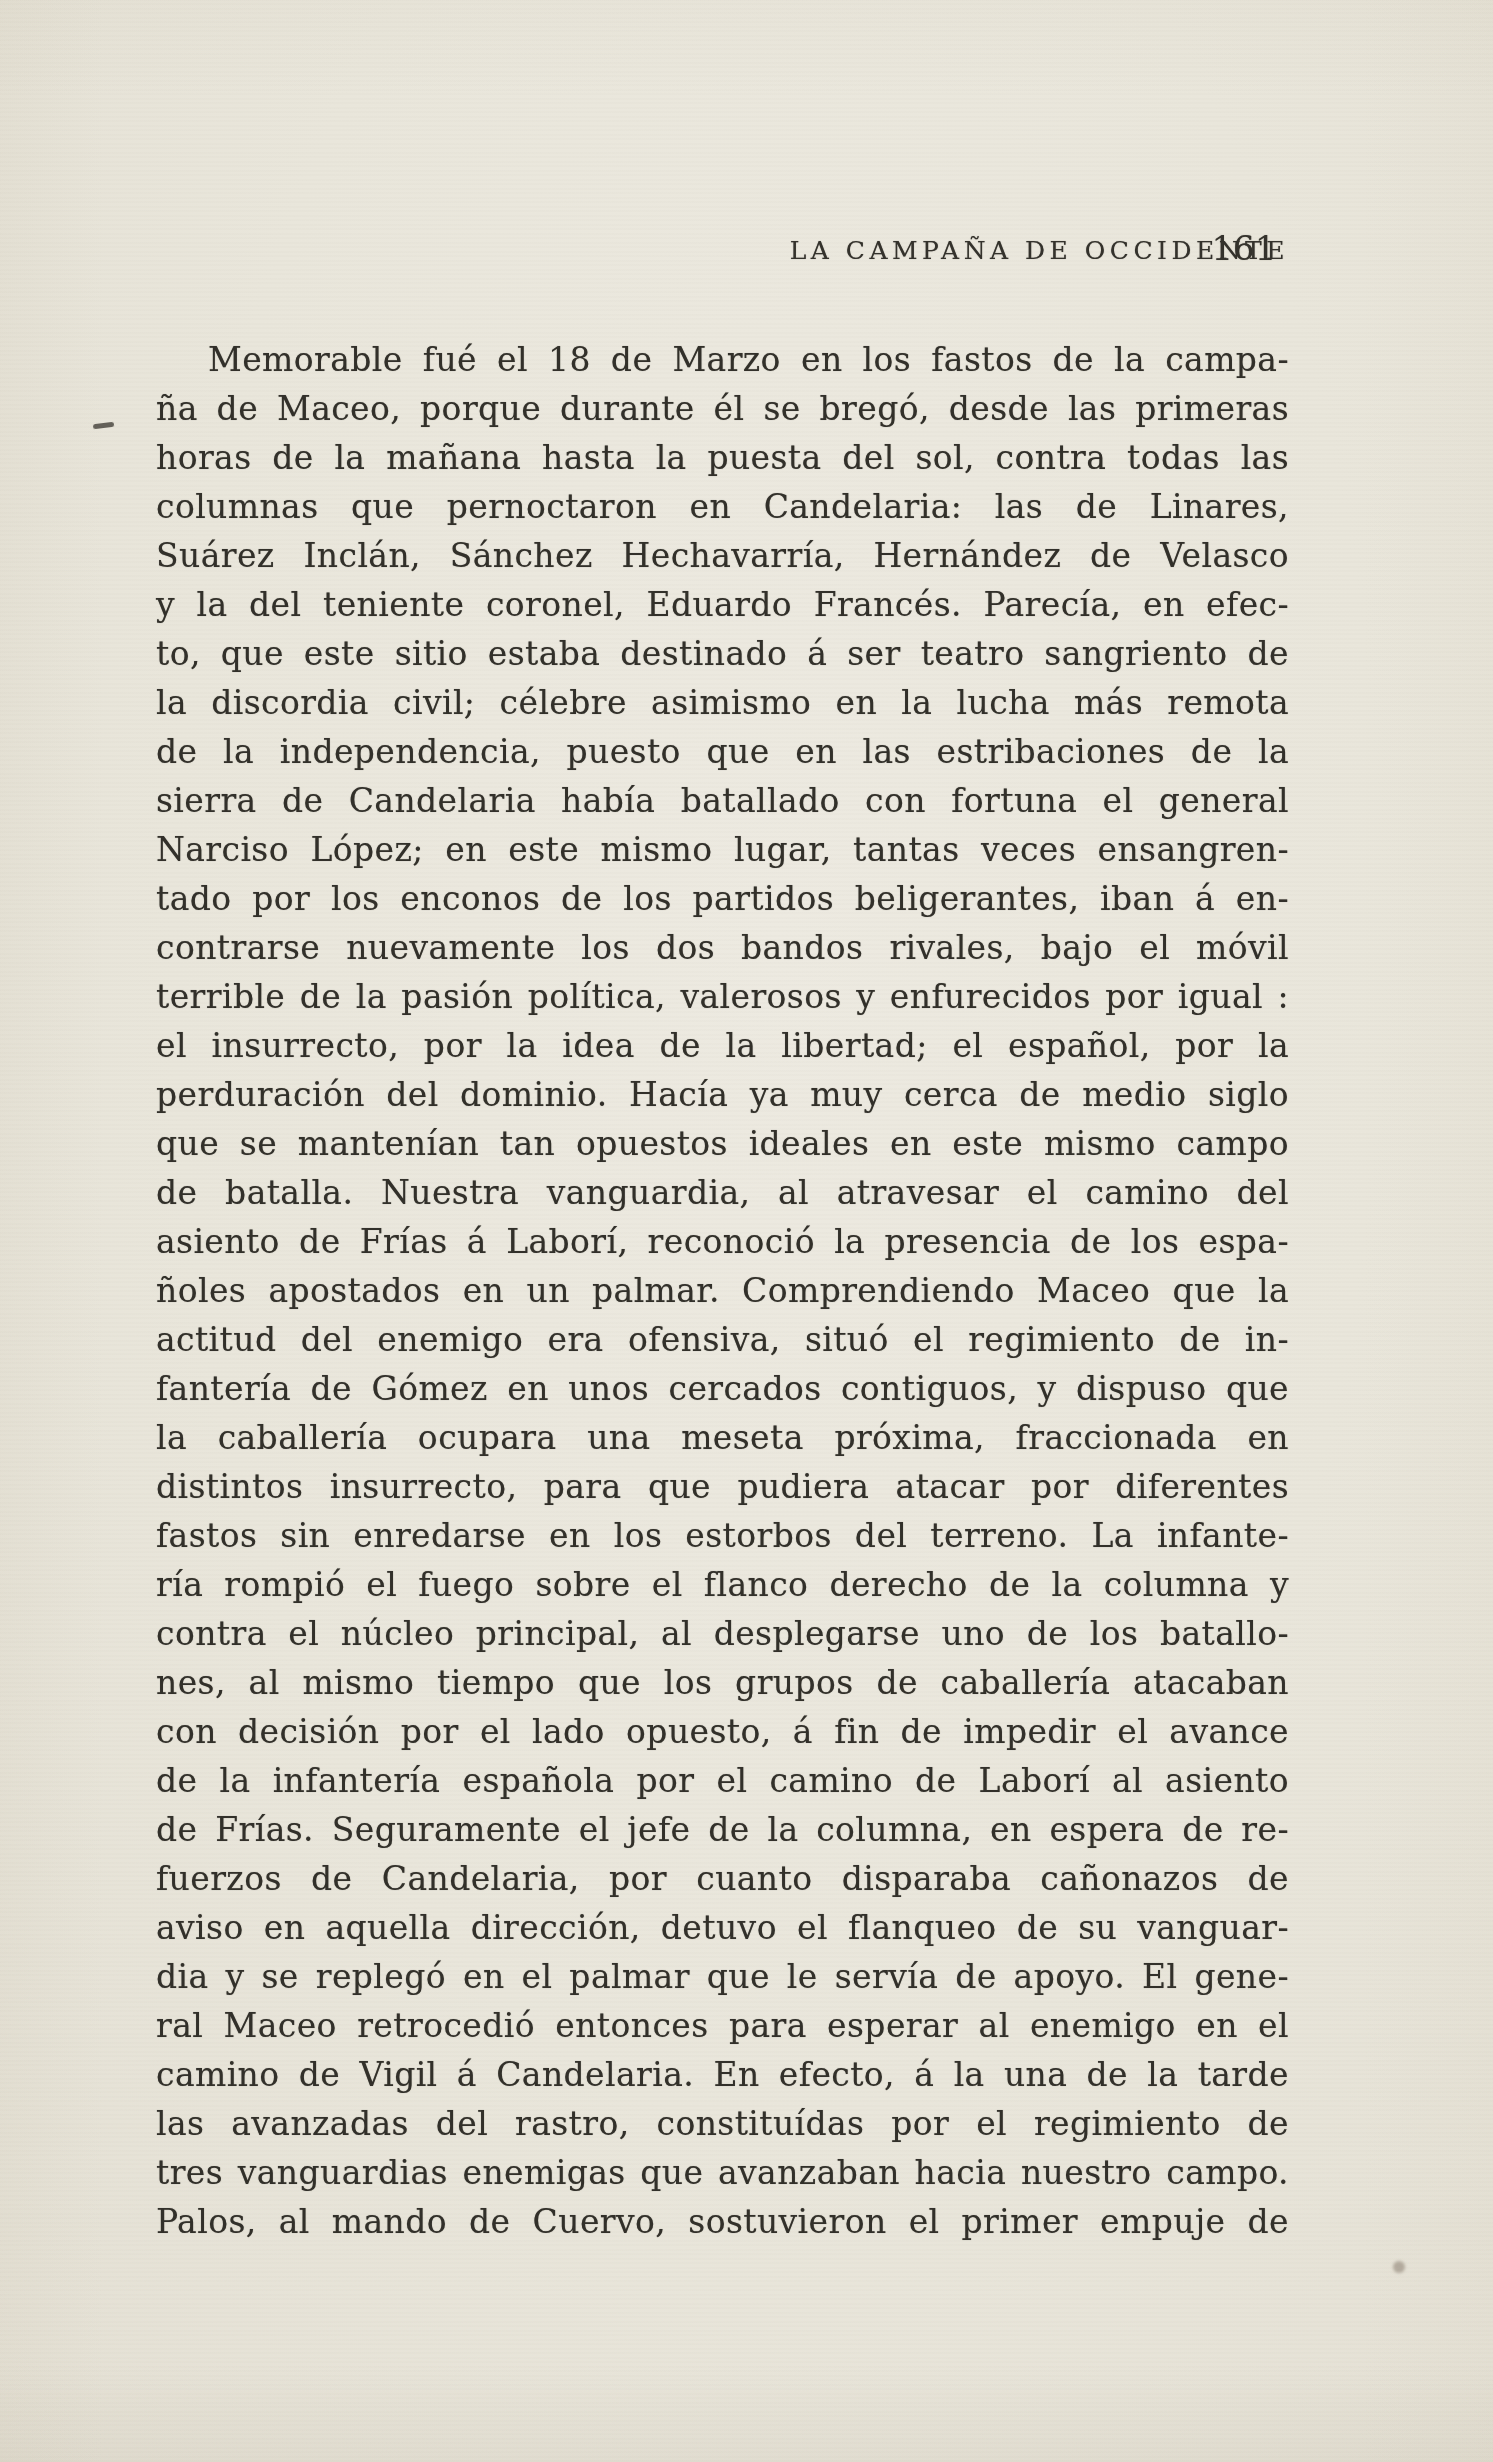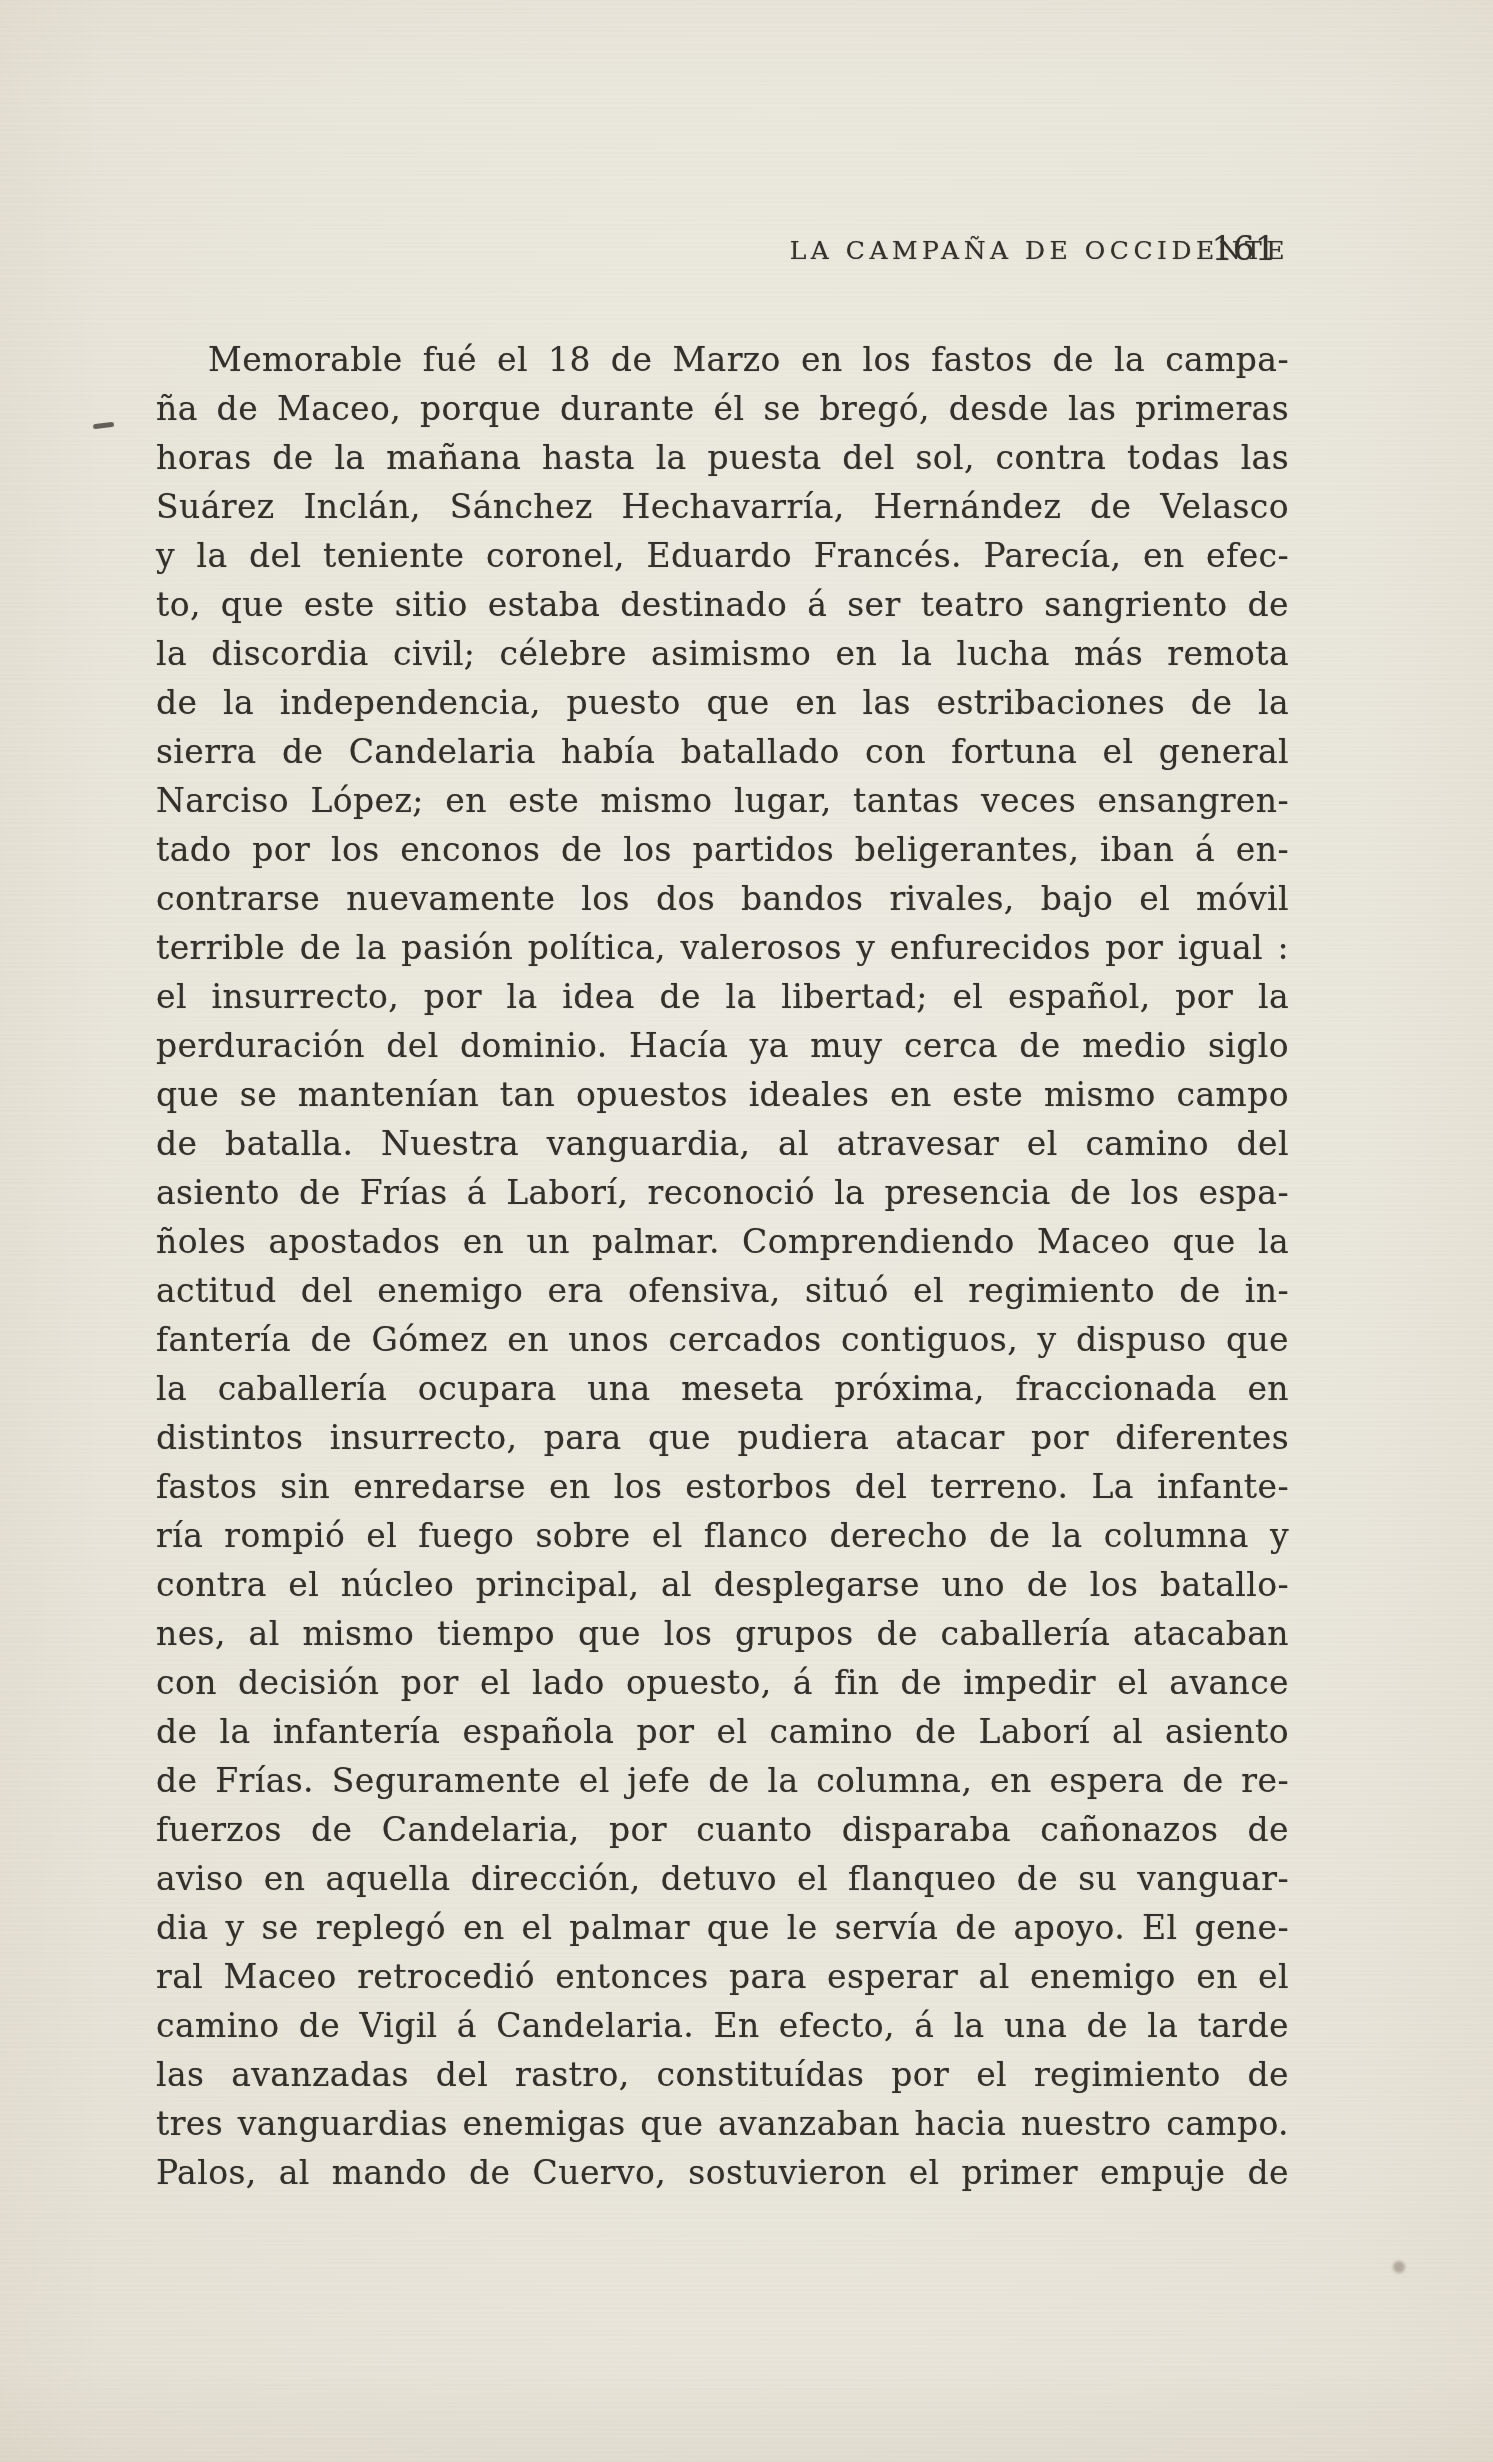--- a/index.html
+++ b/index.html
@@ -99,20 +99,21 @@
 <div class="page">
   <div class="header">
     <div class="running-title">LA CAMPAÑA DE OCCIDENTE</div>
     <div class="folio">161</div>
   </div>
 
   <div class="body-text">
       <div class="text-line indent">Memorable fué el 18 de Marzo en los fastos de la campa-</div>
       <div class="text-line">ña de Maceo, porque durante él se bregó, desde las primeras</div>
       <div class="text-line">horas de la mañana hasta la puesta del sol, contra todas las</div>
+      <div class="text-line">columnas que pernoctaron en Candelaria: las de Linares,</div>
       <div class="text-line">Suárez Inclán, Sánchez Hechavarría, Hernández de Velasco</div>
       <div class="text-line">y la del teniente coronel, Eduardo Francés. Parecía, en efec-</div>
       <div class="text-line">to, que este sitio estaba destinado á ser teatro sangriento de</div>
       <div class="text-line">la discordia civil; célebre asimismo en la lucha más remota</div>
       <div class="text-line">de la independencia, puesto que en las estribaciones de la</div>
       <div class="text-line">sierra de Candelaria había batallado con fortuna el general</div>
       <div class="text-line">Narciso López; en este mismo lugar, tantas veces ensangren-</div>
       <div class="text-line">tado por los enconos de los partidos beligerantes, iban á en-</div>
       <div class="text-line">contrarse nuevamente los dos bandos rivales, bajo el móvil</div>
       <div class="text-line">terrible de la pasión política, valerosos y enfurecidos por igual :</div>

